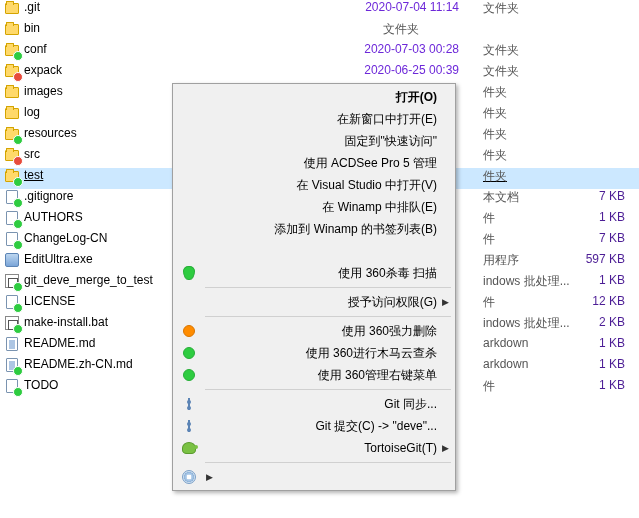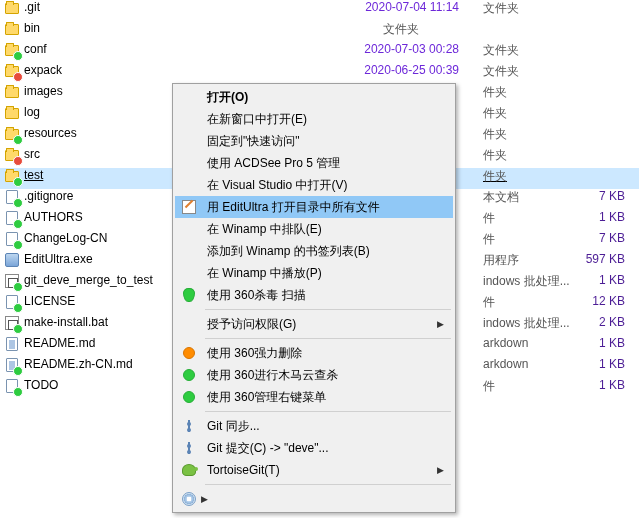--- a/index.html
+++ b/index.html
@@ -6,21 +6,21 @@
 body { background: #fff; width: 639px; height: 518px; overflow: hidden; position: relative; }
 .file-list { width: 100%; }
 .file-row { display: flex; align-items: flex-start; height: 21px; padding: 0 4px; cursor: default; }
 .file-row.selected { background: #cce8ff; text-decoration: underline; }
 .file-icon { width: 16px; height: 16px; margin-right: 4px; display: flex; align-items: center; justify-content: center; flex-shrink: 0; }
 .file-name { flex: 0 0 auto; width: 335px; color: #000; white-space: nowrap; overflow: hidden; }
 .file-date { flex: 0 0 100px; color: #6d28d9; text-align: right; }
 .file-type { flex: 0 0 110px; color: #555; padding-left: 24px; white-space: nowrap; overflow: hidden; }
 .file-size { flex: 1; color: #4c1d95; text-align: right; padding-right: 10px; }
 .context-menu { position: absolute; left: 172px; top: 83px; width: 284px; background: #f0f0f0; border: 1px solid #a0a0a0; box-shadow: 2px 2px 4px rgba(0,0,0,0.3); padding: 2px; }
-.menu-item { display: flex; align-items: center; height: 22px; padding: 0 4px 0 2px; cursor: default; }
+.menu-item { display: flex; align-items: center; height: 22px; padding: 0 4px 0 2px; cursor: default; text-align: right; }
 .menu-item.highlighted { background: #90c8f6; }
 .menu-icon { width: 24px; height: 18px; display: flex; align-items: center; justify-content: center; flex-shrink: 0; }
 .menu-label { flex: 1; padding-left: 6px; color: #000; }
 .menu-item.bold .menu-label { font-weight: bold; }
 .menu-arrow { width: 12px; font-size: 9px; color: #333; }
 .menu-sep { height: 1px; background: #d0d0d0; margin: 3px 2px 3px 30px; }
 
 .ico-folder { width: 14px; height: 11px; background: #ffd96a; border: 1px solid #d4a400; border-radius: 1px; position: relative; }
 .ico-folder::before { content: ""; position: absolute; top: -3px; left: 0; width: 6px; height: 3px; background: #ffd96a; border: 1px solid #d4a400; border-bottom: none; border-radius: 1px 1px 0 0; }
 .ico-file { width: 12px; height: 14px; background: #fff; border: 1px solid #7a93b0; border-radius: 1px; position: relative; }
@@ -239,40 +239,32 @@
     <div class="menu-item">
       <span class="menu-icon"></span>
       <span class="menu-label">使用 ACDSee Pro 5 管理</span>
       <span class="menu-arrow"></span>
     </div>
     <div class="menu-item">
       <span class="menu-icon"></span>
       <span class="menu-label">在 Visual Studio 中打开(V)</span>
       <span class="menu-arrow"></span>
     </div>
-    <div class="menu-item highlighted">
-      <span class="menu-icon">
-        <span class="ico-edit"></span>
-      </span>
-      <span class="menu-label">用 EditUltra 打开目录中所有文件</span>
-      <span class="menu-arrow"></span>
-    </div>
     <div class="menu-item">
       <span class="menu-icon"></span>
       <span class="menu-label">在 Winamp 中排队(E)</span>
       <span class="menu-arrow"></span>
     </div>
     <div class="menu-item">
       <span class="menu-icon"></span>
       <span class="menu-label">添加到 Winamp 的书签列表(B)</span>
       <span class="menu-arrow"></span>
     </div>
     <div class="menu-item">
       <span class="menu-icon"></span>
-      <span class="menu-label">在 Winamp 中播放(P)</span>
       <span class="menu-arrow"></span>
     </div>
     <div class="menu-item">
       <span class="menu-icon">
         <span class="ico-shield"></span>
       </span>
       <span class="menu-label">使用 360杀毒 扫描</span>
       <span class="menu-arrow"></span>
     </div>
     <div class="menu-sep"></div>

